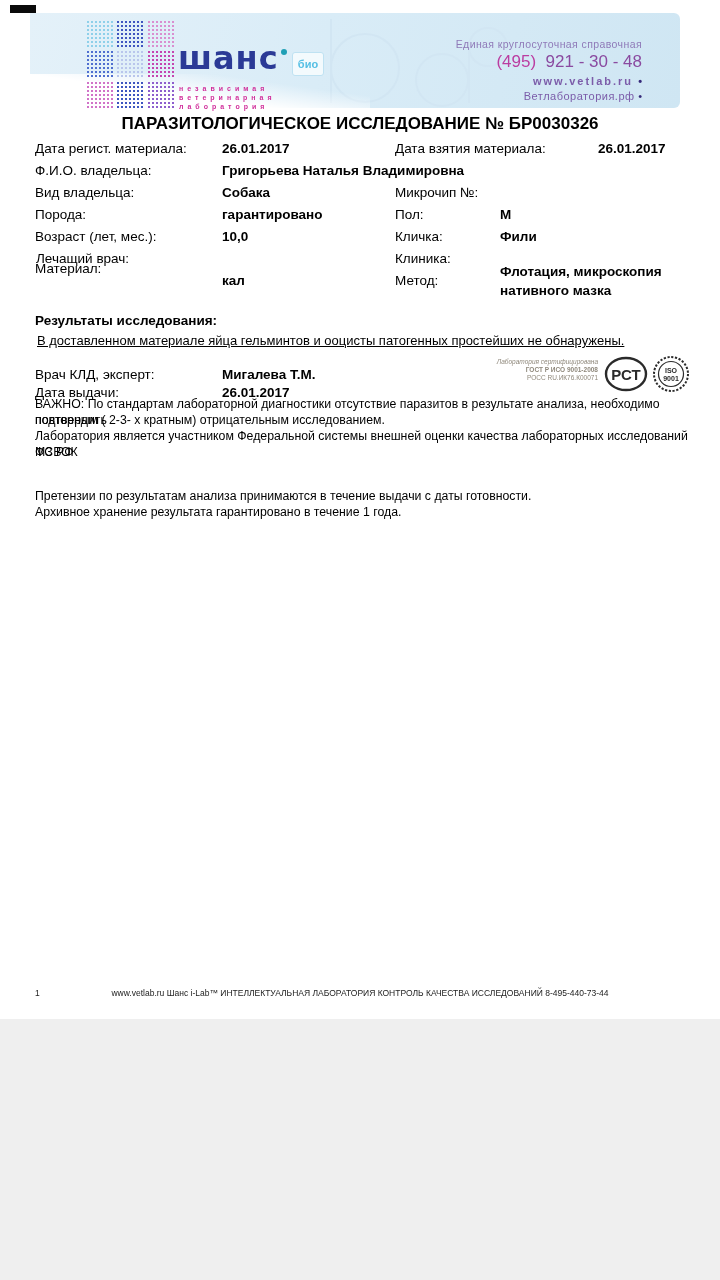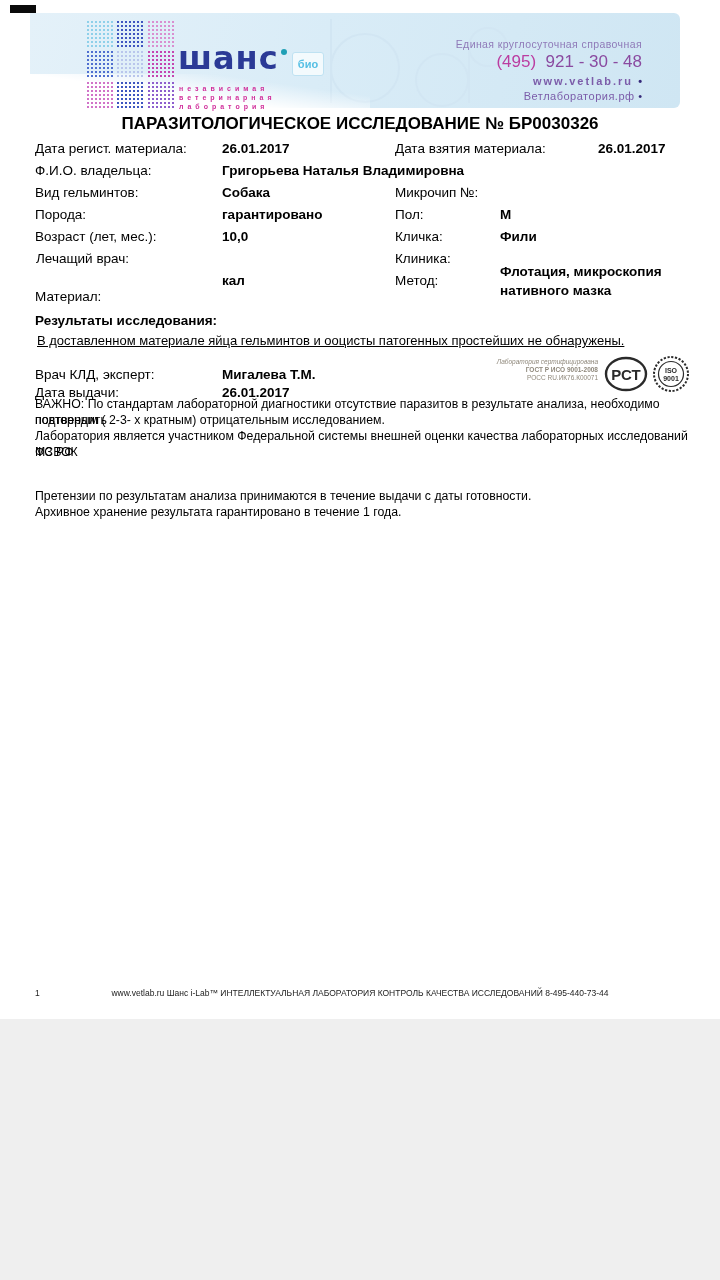--- a/index.html
+++ b/index.html
@@ -113,41 +113,41 @@
   <div class="title">ПАРАЗИТОЛОГИЧЕСКОЕ ИССЛЕДОВАНИЕ № БР0030326</div>
 
   <div class="lbl" style="left:35px;top:140px;">Дата регист. материала:</div>
   <div class="val" style="left:222px;top:140px;">26.01.2017</div>
   <div class="lbl" style="left:395px;top:140px;">Дата взятия материала:</div>
   <div class="val" style="left:598px;top:140px;">26.01.2017</div>
 
   <div class="lbl" style="left:35px;top:162px;">Ф.И.О. владельца:</div>
   <div class="val" style="left:222px;top:162px;">Григорьева Наталья Владимировна</div>
 
-  <div class="lbl" style="left:35px;top:184px;">Вид гельминтов:</div>
+  <div class="lbl" style="left:35px;top:184px;">Вид владельца:</div>
   <div class="val" style="left:222px;top:184px;">Собака</div>
   <div class="lbl" style="left:395px;top:184px;">Микрочип №:</div>
   <div class="val" style="left:500px;top:184px;"></div>
 
   <div class="lbl" style="left:35px;top:206px;">Порода:</div>
   <div class="val" style="left:222px;top:206px;">гарантировано</div>
   <div class="lbl" style="left:395px;top:206px;">Пол:</div>
   <div class="val" style="left:500px;top:206px;">М</div>
 
   <div class="lbl" style="left:35px;top:228px;">Возраст (лет, мес.):</div>
   <div class="val" style="left:222px;top:228px;">10,0</div>
   <div class="lbl" style="left:395px;top:228px;">Кличка:</div>
   <div class="val" style="left:500px;top:228px;">Фили</div>
 
   <div class="lbl" style="left:36px;top:250px;">Лечащий врач:</div>
   <div class="val" style="left:222px;top:250px;"></div>
   <div class="lbl" style="left:395px;top:250px;">Клиника:</div>
   <div class="val" style="left:500px;top:250px;"></div>
 
-  <div class="lbl" style="left:35px;top:288px;text-align:right;">Материал:</div>
+  <div class="lbl" style="left:35px;top:260px;text-align:right;">Материал:</div>
   <div class="val" style="left:222px;top:272px;">кал</div>
   <div class="lbl" style="left:395px;top:272px;">Метод:</div>
   <div class="val wrapv" style="left:500px;top:262px;width:200px;line-height:19px;">Флотация,  микроскопия нативного мазка</div>
 
   <div class="res-head">Результаты исследования:</div>
   <div class="res-text">В  доставленном материале яйца гельминтов и ооцисты  патогенных простейших не обнаружены.</div>
 
   <div class="lbl" style="left:35px;top:366px;">Врач КЛД, эксперт:</div>
   <div class="val" style="left:222px;top:366px;">Мигалева Т.М.</div>
   <div class="lbl" style="left:35px;top:384px;">Дата выдачи:</div>

